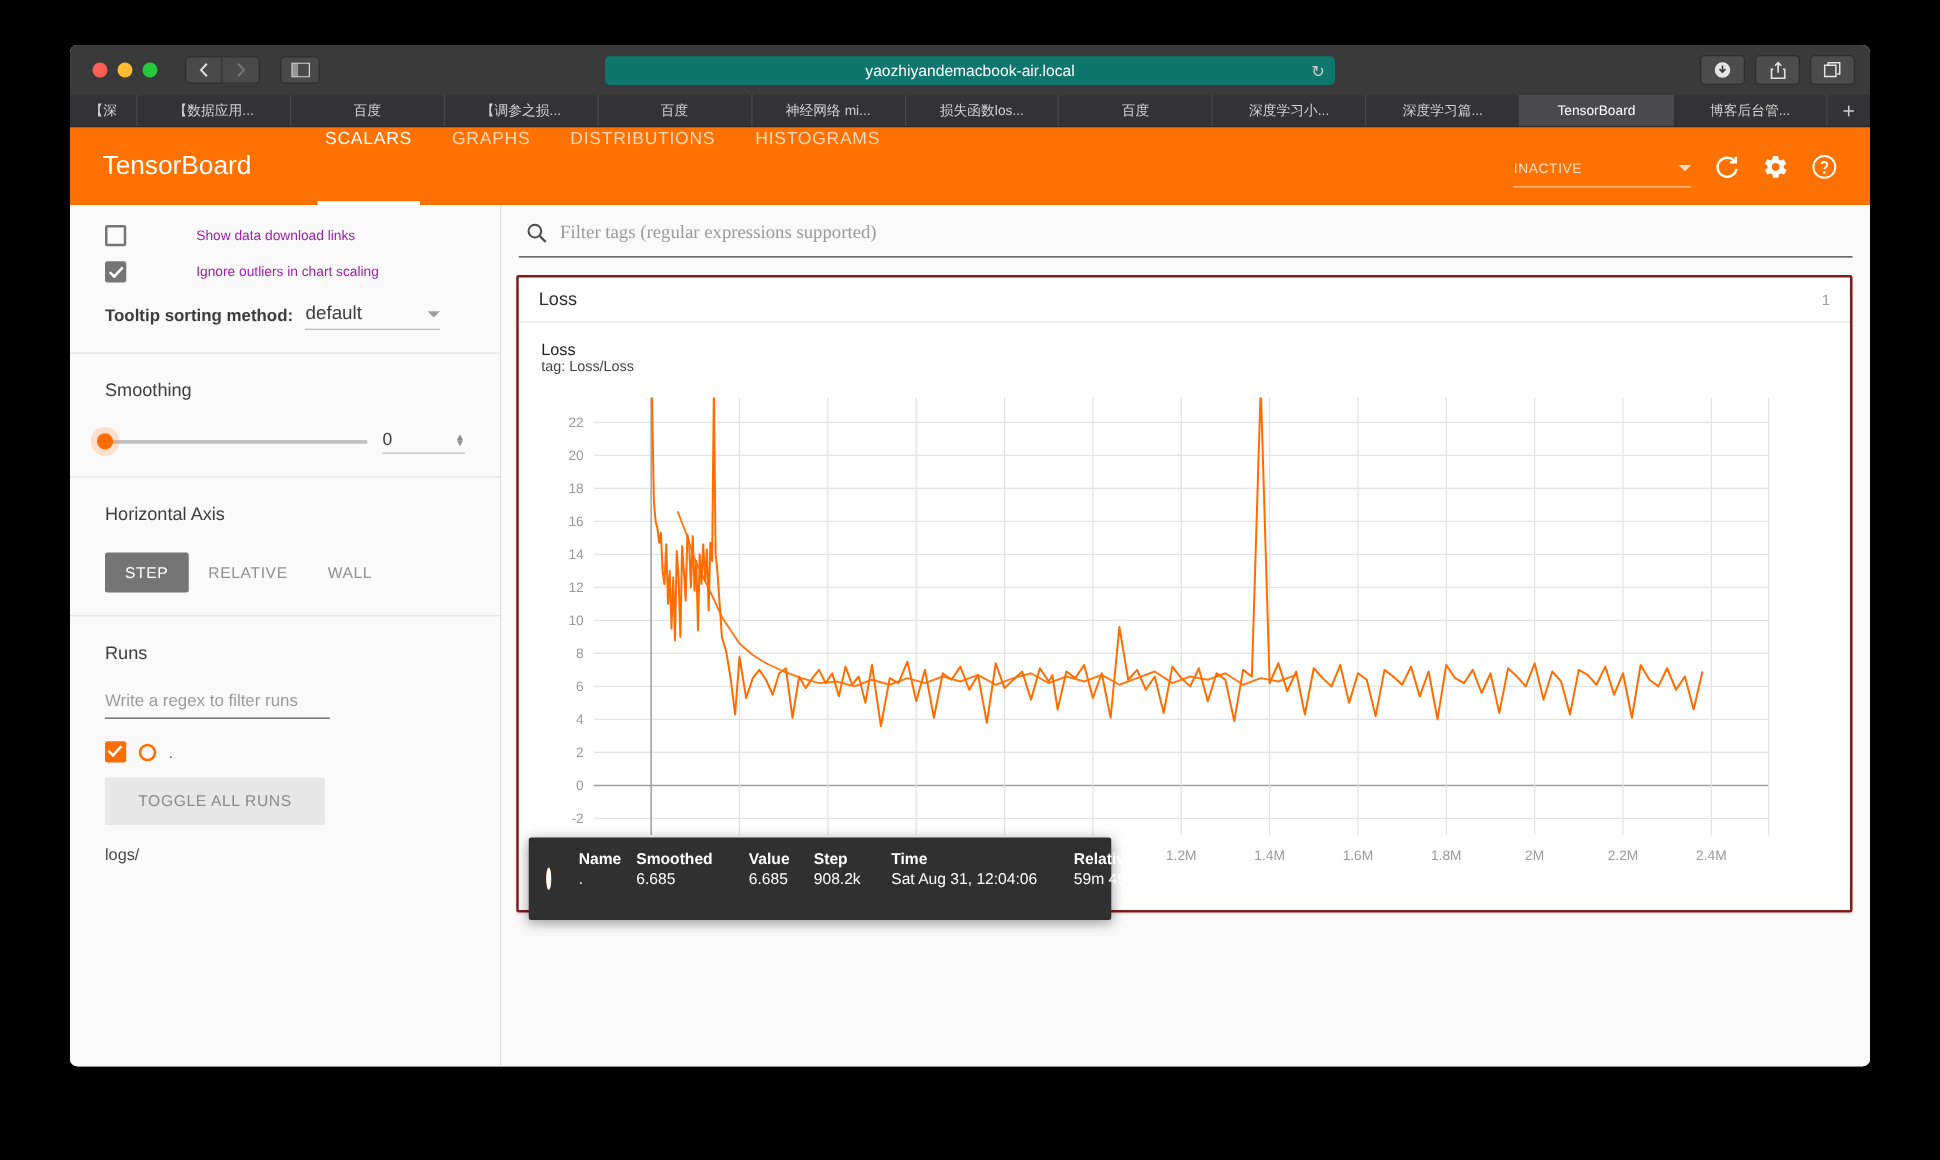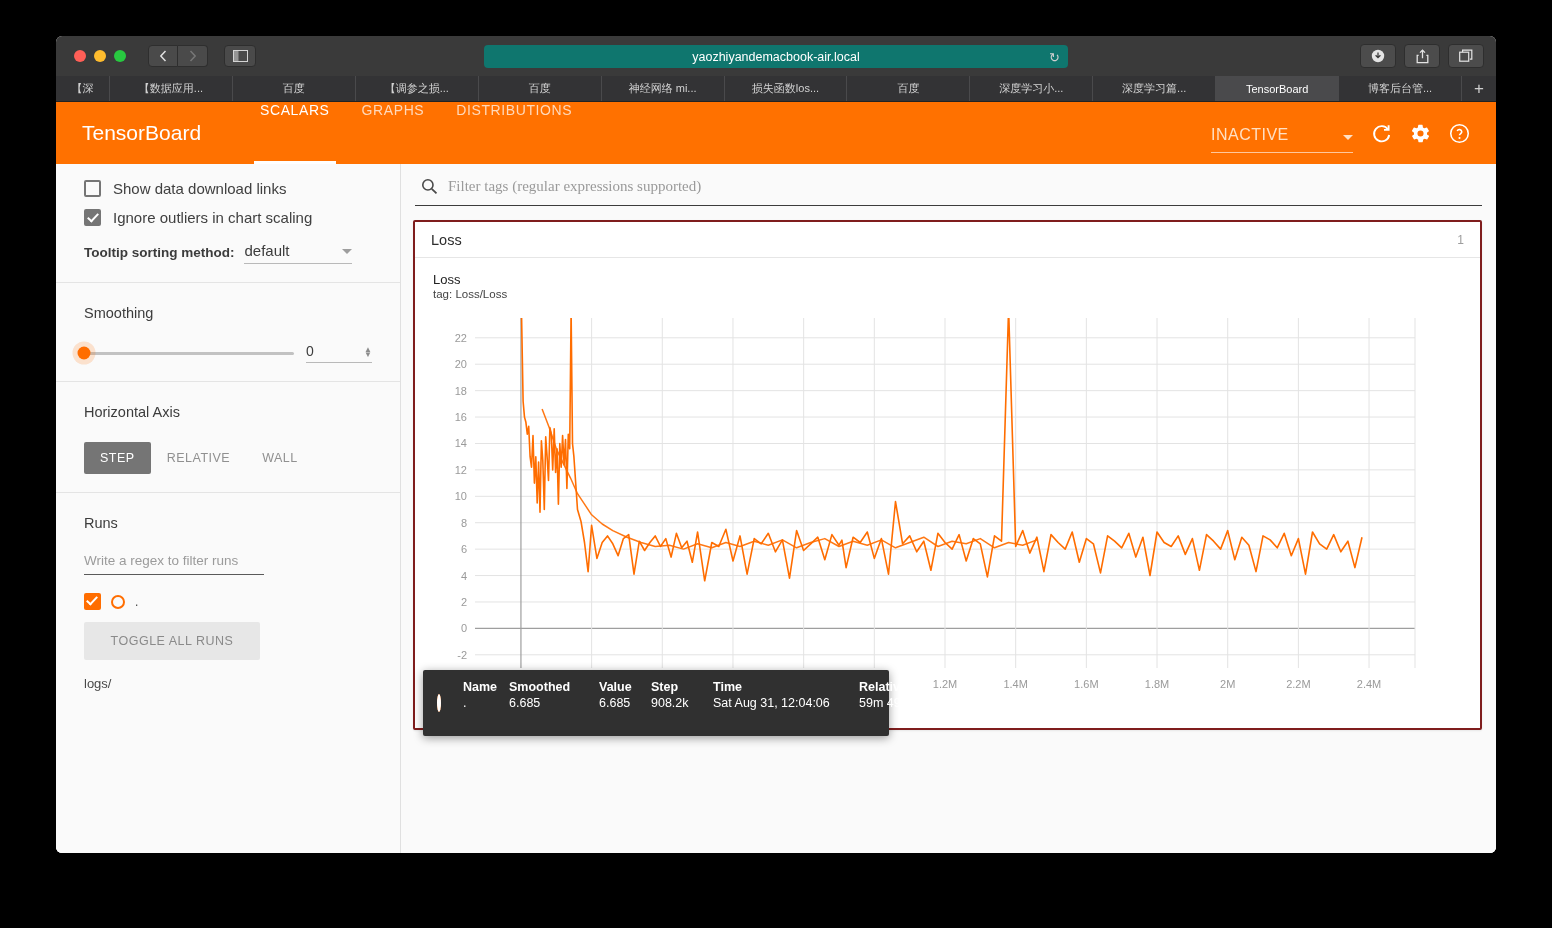--- a/index.html
+++ b/index.html
@@ -144,21 +144,21 @@
     background: #fff;
   }
   .tb-right {
     position: absolute; right: 26px; top: 0; height: 62px;
     display: flex; align-items: center; gap: 18px;
   }
   .inactive-select {
     width: 142px;
     border-bottom: 1px solid #ffc79c;
     color: #ffe0c4;
-    font-size: 16px;
+    font-size: 11px;
     letter-spacing: .5px;
     padding-bottom: 8px;
     display: flex; align-items: flex-end; justify-content: space-between;
     position: relative; top: 6px;
   }
   .caret { width: 0; height: 0; border-left: 5px solid transparent; border-right: 5px solid transparent; border-top: 5px solid #ffe0c4; margin-bottom: 4px; }
   .ico-btn { color: #fff; cursor: pointer; display:flex; align-items:center; }
 
   
   .tb-body { display: flex; height: 693px; background: #fff; }
@@ -189,21 +189,21 @@
   }
   .chk.checked::after {
     content: "";
     position: absolute;
     left: 4px; top: 0px;
     width: 4px; height: 9px;
     border: solid #fff;
     border-width: 0 2px 2px 0;
     transform: rotate(43deg);
   }
-  .chk-label { font-size: 15px; color: #404040; }
+  .chk-label { font-size: 11px; color: #a21caf; margin-left: 44px; }
 
   .tooltip-sort { display: flex; align-items: flex-end; margin-top: 16px; }
   .ts-label { font-weight: bold; font-size: 13.5px; color: #3c3c3c; padding-bottom: 4px;}
   .ts-select {
     margin-left: 10px;
     width: 108px;
     border-bottom: 1px solid #b9b9b9;
     display: flex; align-items: flex-end; justify-content: space-between;
     padding-bottom: 4px;
   }
@@ -468,20 +468,23 @@
       <div class="tb-logo">TensorBoard</div>
       <div class="tb-tabs">
         <div class="tb-tab active">
             <span>SCALARS</span>
           </div>
         <div class="tb-tab">
             <span>GRAPHS</span>
           </div>
         <div class="tb-tab">
             <span>DISTRIBUTIONS</span>
+          </div>
+        <div class="tb-tab">
+            <span>HISTOGRAMS</span>
           </div>
       </div>
       <div class="tb-right">
         <div class="inactive-select">
           <span>INACTIVE</span>
           <span class="caret"></span>
         </div>
         <div class="ico-btn">
           <svg width="21" height="21" viewBox="0 0 21 21">
             <path d="M17 6.5A7.6 7.6 0 1 0 18.2 12" fill="none" stroke="#fff" stroke-width="1.9"></path>

